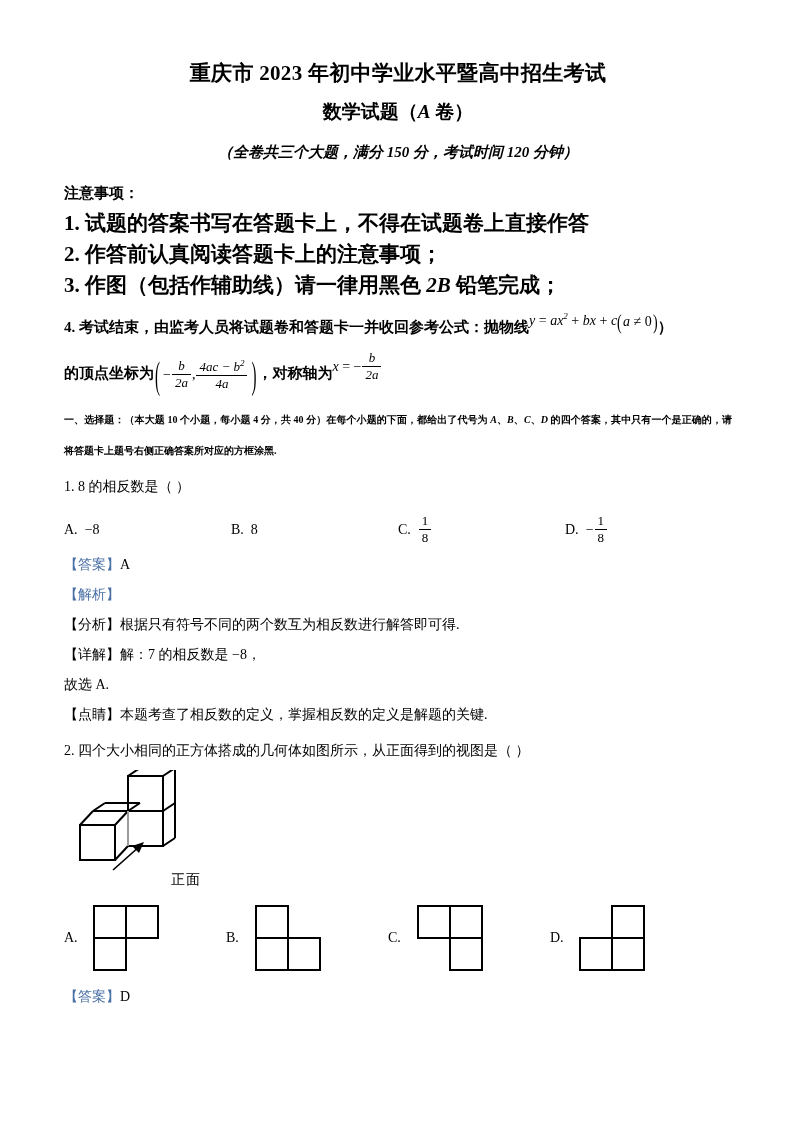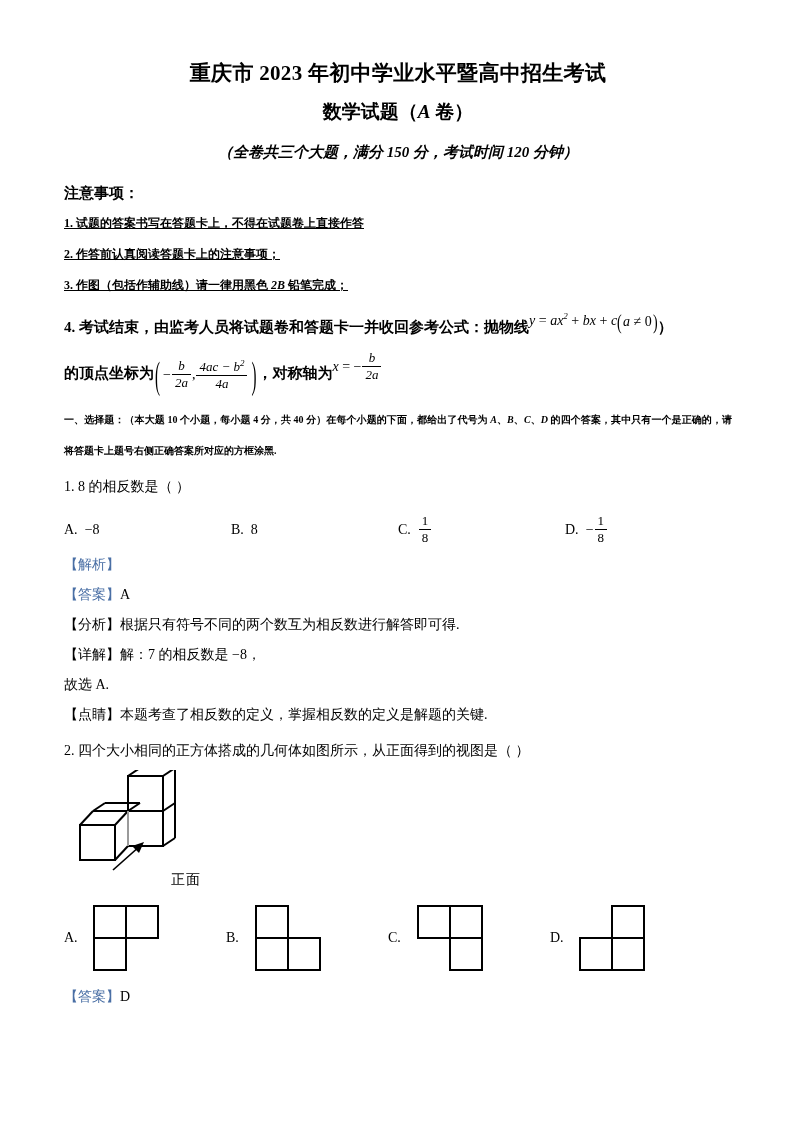--- a/index.html
+++ b/index.html
@@ -56,25 +56,24 @@
   }
 
   
   .notice-head {
     font-size: 15px;
     font-weight: bold;
     line-height: 30px;
     margin: 0;
   }
   .notice-line {
-    font-size: 12px;
+    font-size: 21px;
     font-weight: bold;
     line-height: 31px;
     margin: 0;
-    text-decoration: underline;
   }
   .notice-line .ital { font-style: italic; }
 
   
   .formula-row {
     font-size: 15px;
     font-weight: bold;
     line-height: 31px;
     margin: 0;
     position: relative;
@@ -290,22 +289,22 @@
       <div class="opt">
         <span class="lab">D.</span>
         <span>−</span>
           <span class="frac upright">
             <span class="num">1</span>
             <span class="den">8</span>
           </span>
       </div>
     </div>
 
+    <div class="sol-line"><span class="marker">【答案】</span><span>A</span></div>
     <div class="sol-line"><span class="marker">【解析】</span></div>
-    <div class="sol-line"><span class="marker">【答案】</span><span>A</span></div>
     <div class="sol-line"><span class="marker-dark">【分析】</span><span>根据只有符号不同的两个数互为相反数进行解答即可得.</span></div>
     <div class="sol-line"><span class="marker-dark">【详解】</span><span>解：7 的相反数是 −8，</span></div>
     <div class="sol-line">故选 A.</div>
     <div class="sol-line"><span class="marker-dark">【点睛】</span><span>本题考查了相反数的定义，掌握相反数的定义是解题的关键.</span></div>
 
     <div class="q-stem">2. 四个大小相同的正方体搭成的几何体如图所示，从正面得到的视图是（      ）</div>
 
     <div class="fig-solid">
       <svg width="200" height="120" viewBox="0 0 200 120">
         <g fill="none" stroke="#000" stroke-width="2">

